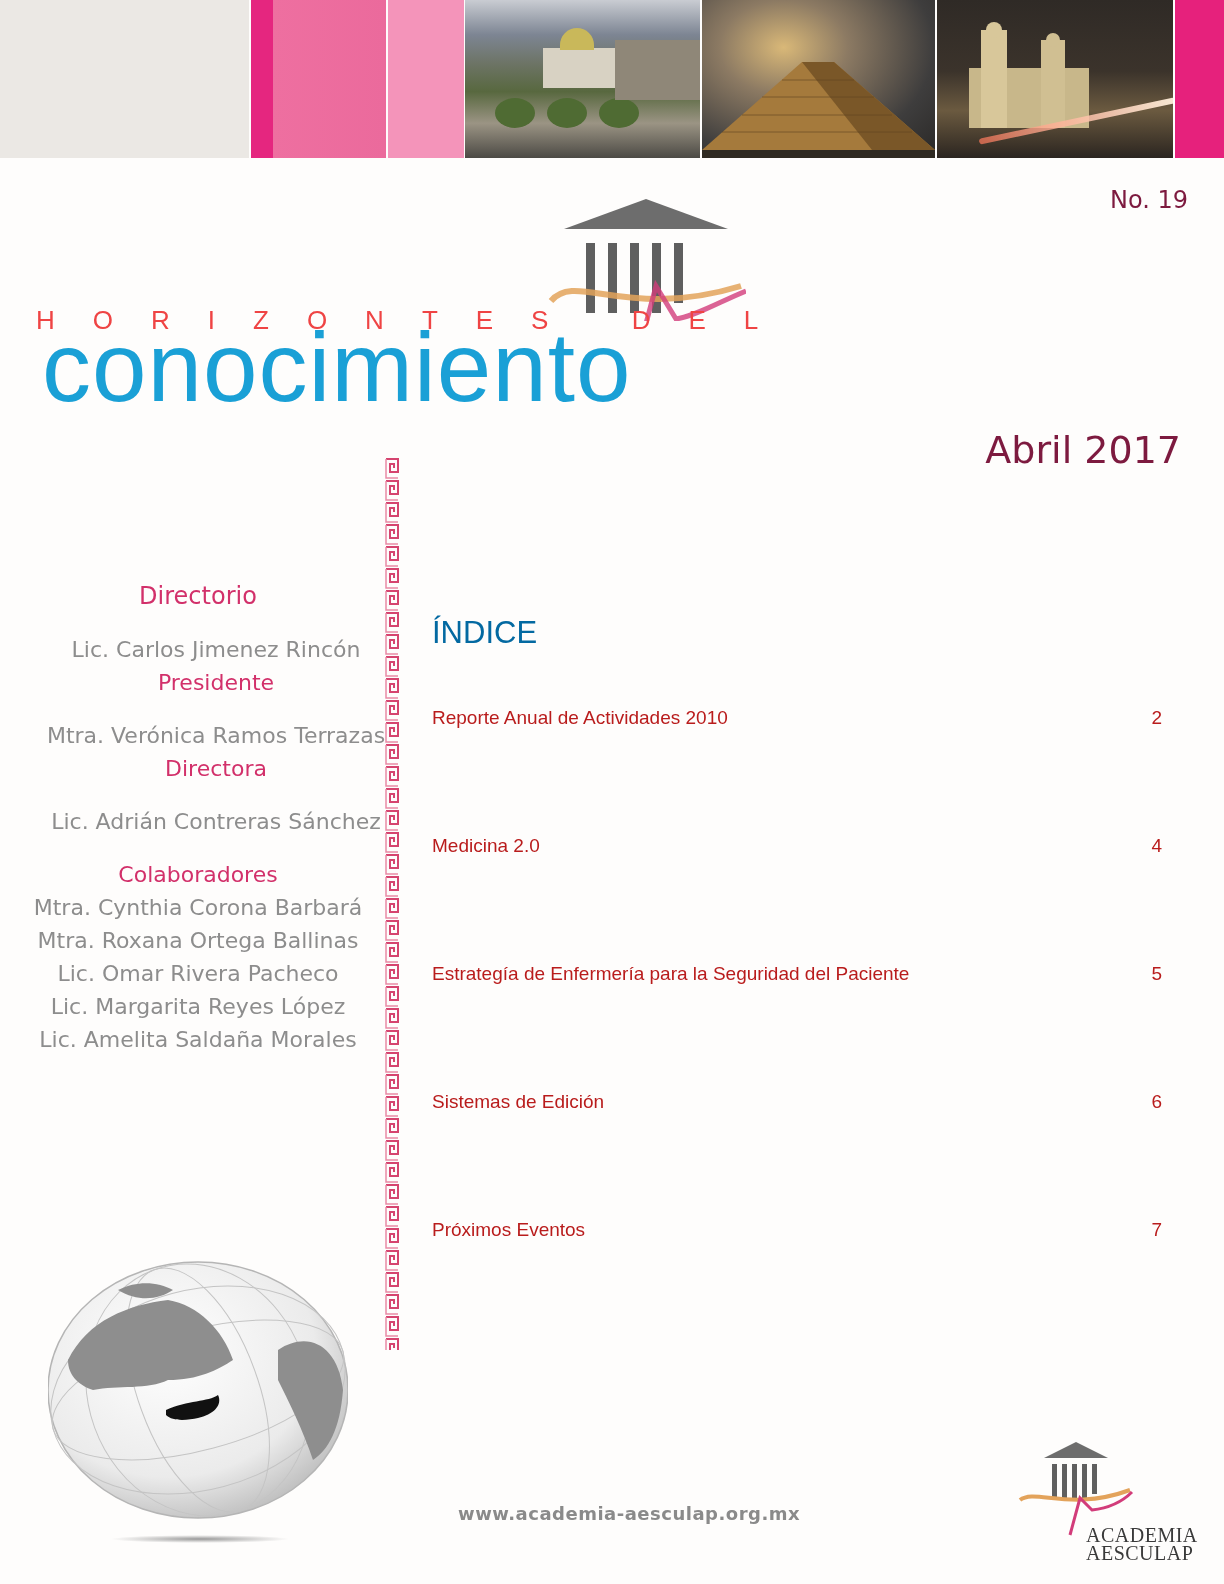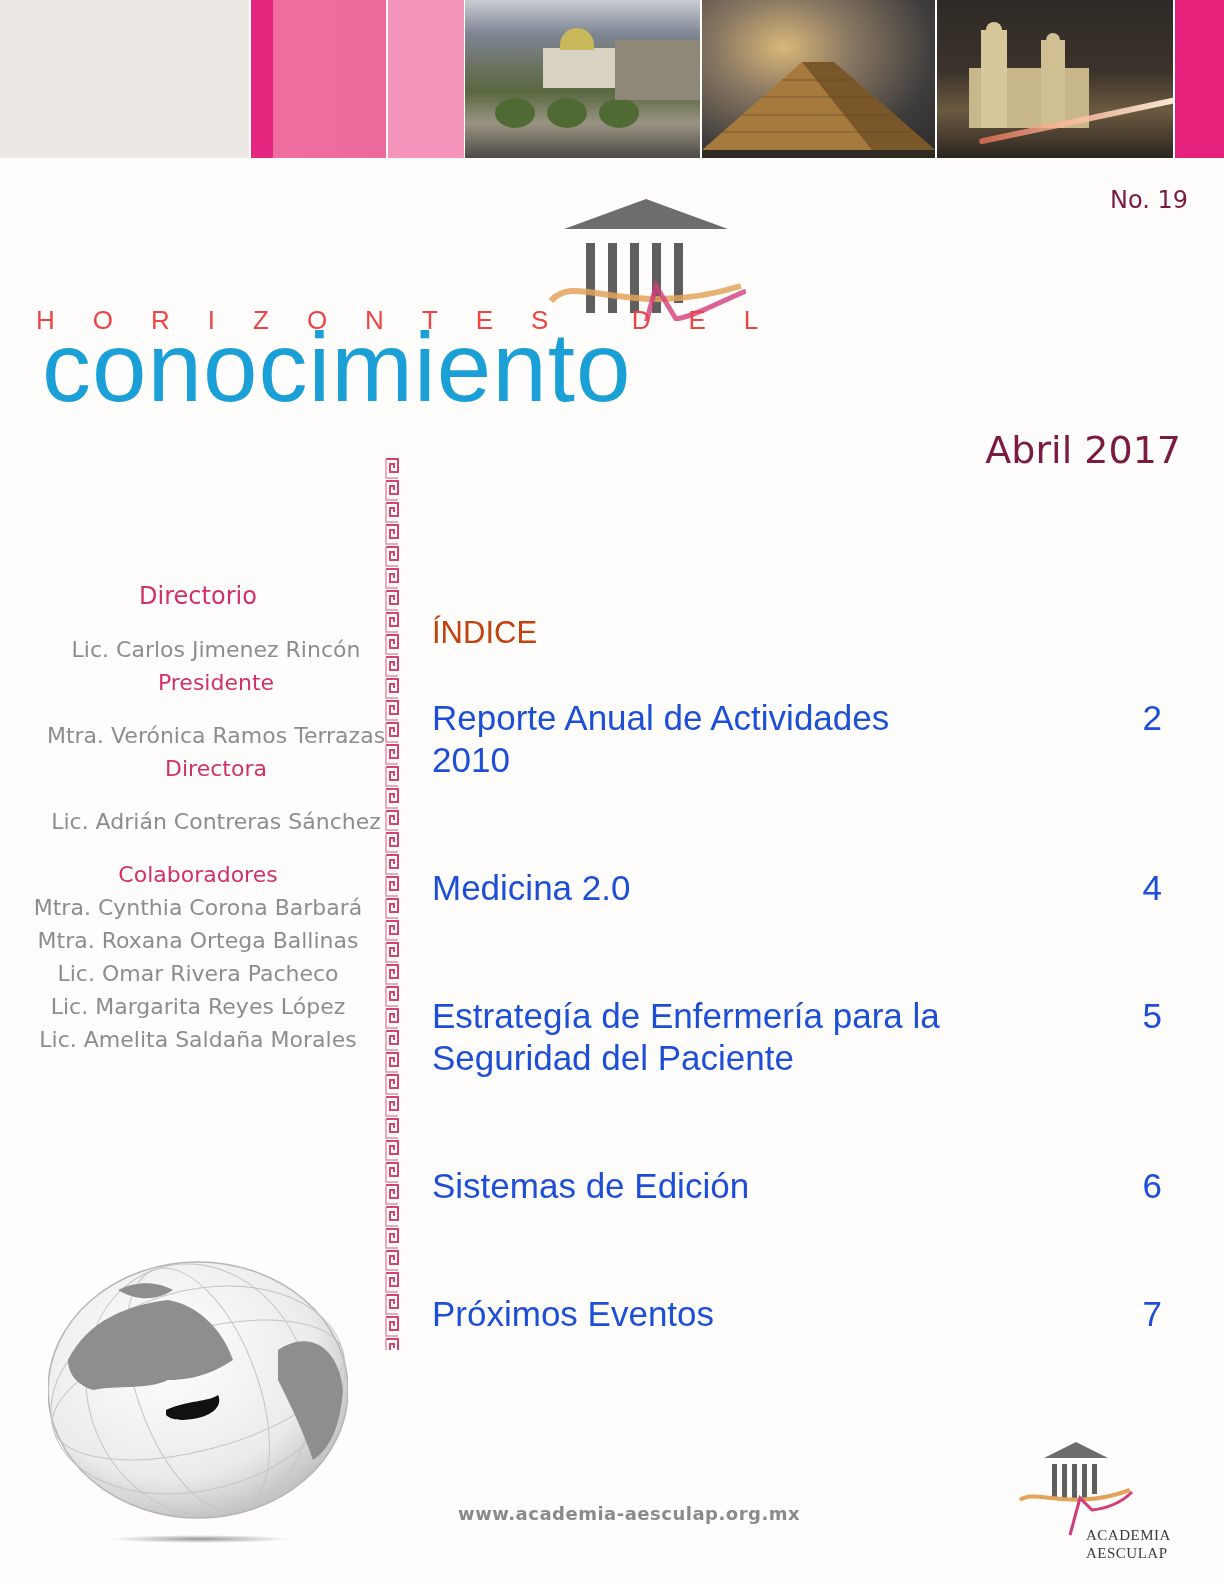--- a/index.html
+++ b/index.html
@@ -52,32 +52,32 @@
   .dir-name { color:#8d8d8d; }
   .dir-role { color:#d2306a; }
   .dir-entry { margin-bottom: 20px; margin-left: 36px; }
   .dir-collab-title { color:#d2306a; }
 
   
   .greek { position:absolute; left:384px; top:458px; width:16px; height:892px; }
 
   
   .index { position:absolute; left:432px; top:615px; width:730px; }
-  .index-title { font-family:"Liberation Sans", sans-serif; font-size:31px; color:#c2410c; margin-bottom: 46px; }
-  .index-item { position:relative; font-family:"Liberation Sans", sans-serif; font-size:35px; color:#1d4ed8; line-height:42px; }
+  .index-title { font-family:"Liberation Sans", sans-serif; font-size:31px; color:#0369a1; margin-bottom: 46px; }
+  .index-item { position:relative; font-family:"Liberation Sans", sans-serif; font-size:19px; color:#b91c1c; line-height:42px; }
   .index-item .pg { position:absolute; right:0; top:0; }
   .index-item .ttl { display:block; width:520px; }
 
   
   .globe { position:absolute; left:48px; top:1250px; width:300px; height:285px; }
 
   .url { position:absolute; left:458px; top:1503px; font-size:18px; color:#8a8a8a; font-weight:bold; letter-spacing:0.5px; }
 
   .footer-logo { position:absolute; left:1010px; top:1440px; width:170px; height:135px; }
-  .footer-logo-text { position:absolute; left:76px; top:86px; font-family:"Liberation Serif", serif; font-size:15px; line-height:18px; color:#3a3a3a; letter-spacing: 0.5px; }
+  .footer-logo-text { position:absolute; left:76px; top:86px; font-family:"Liberation Serif", serif; font-size:20px; line-height:18px; color:#3a3a3a; letter-spacing: 0.5px; }
 </style>
 </head>
 <body>
 
 <div class="banner">
   <div class="strip strip-grey"></div>
   <div class="strip strip-magenta"></div>
   <div class="strip strip-pink"></div>
   <div class="strip strip-light"></div>
 

